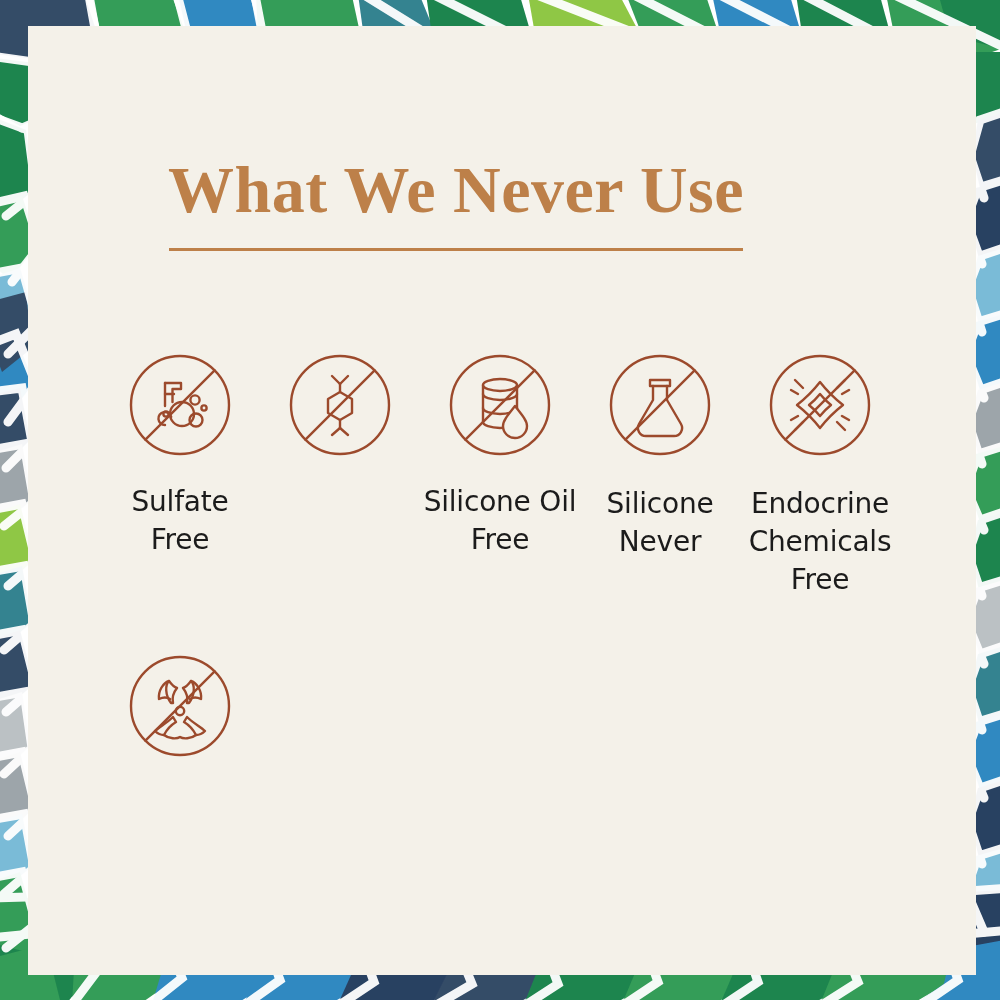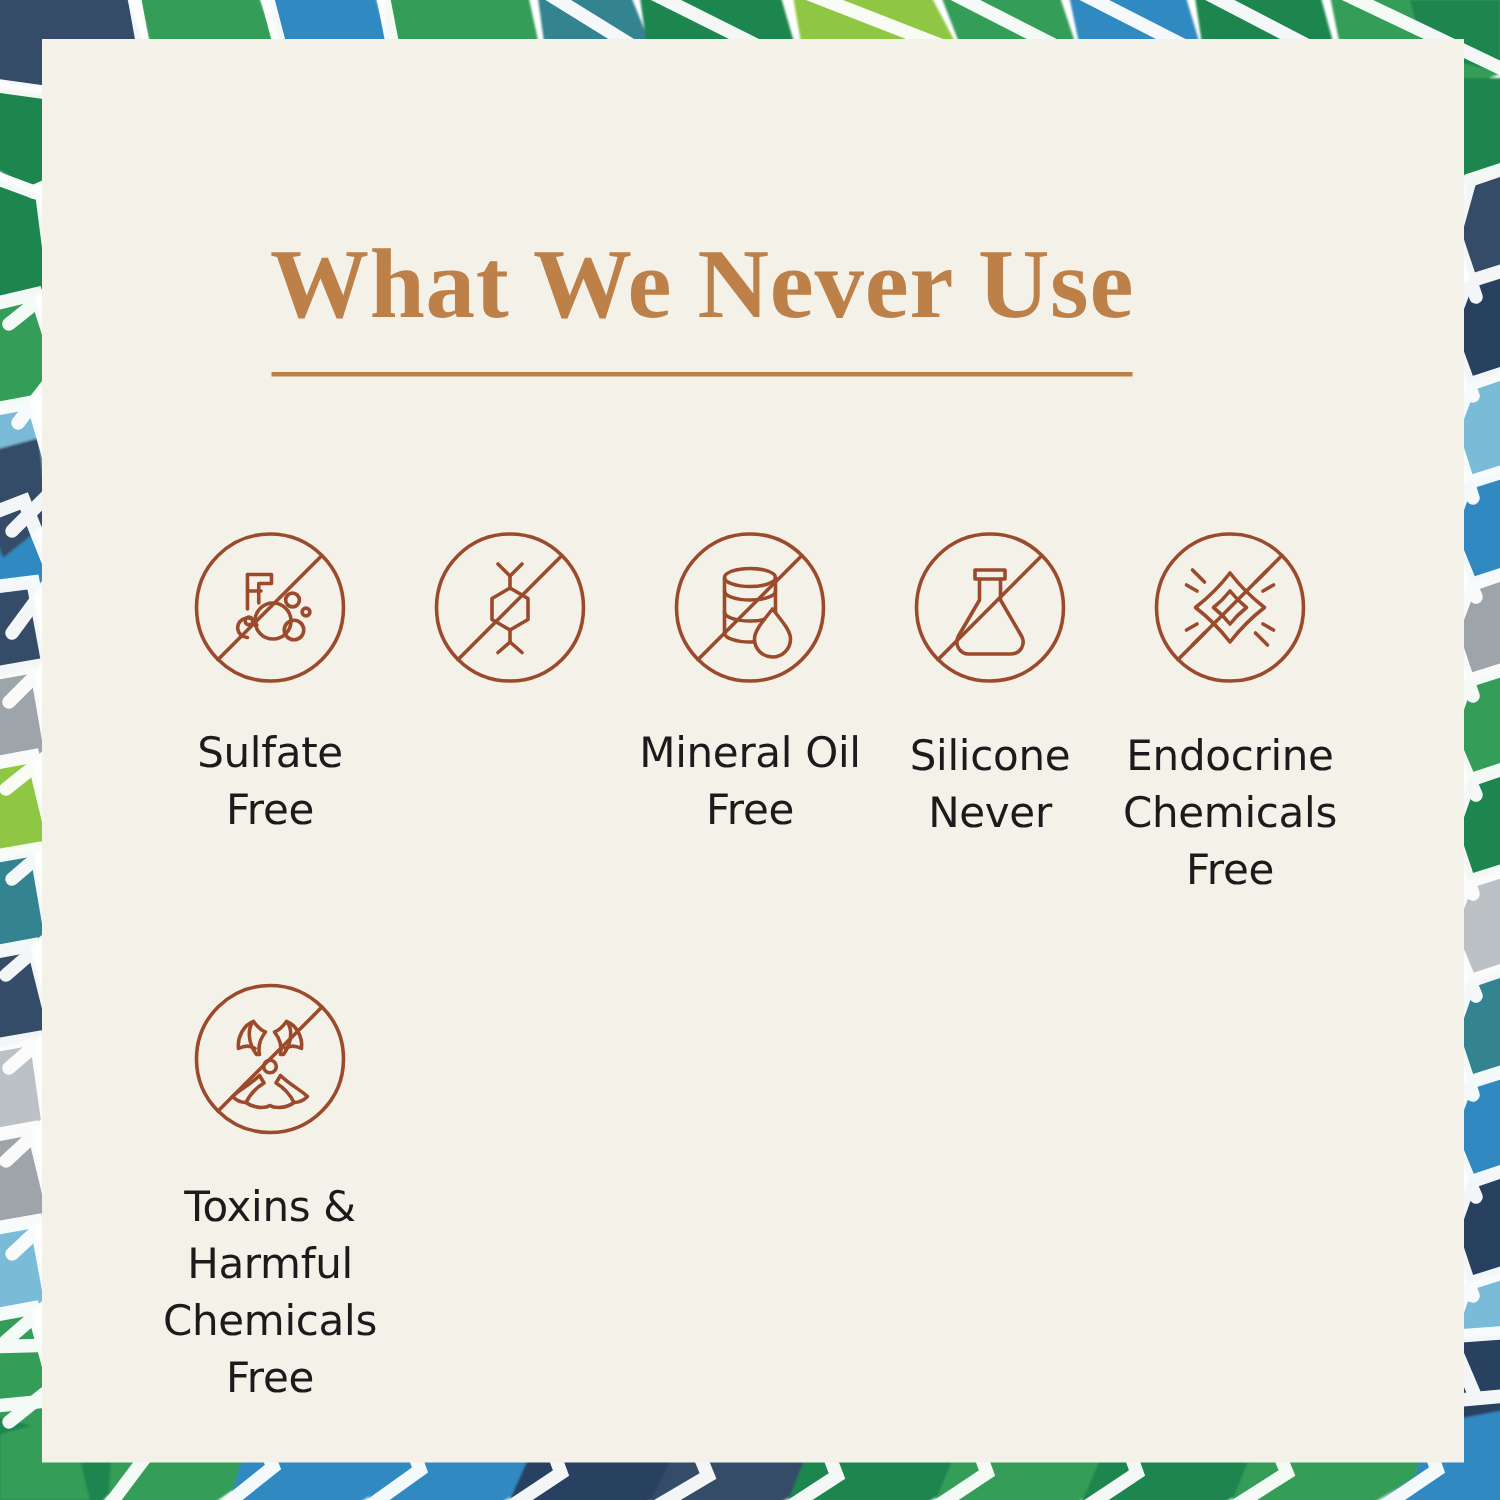--- a/index.html
+++ b/index.html
@@ -36,21 +36,21 @@
     top: 26px;
     width: 948px;
     height: 949px;
     background: #f4f1e9;
     z-index: 5;
   }
 
   
   .header {
     position: absolute;
-    left: 16px;
+    left: 4px;
     top: 155px;
     width: 904px;
     text-align: center;
     z-index: 6;
   }
   .title {
     font-family: "Liberation Serif", "DejaVu Serif", serif;
     font-weight: bold;
     font-size: 66px;
     line-height: 1.05;
@@ -314,21 +314,21 @@
           <line x1="20.4" y1="89.6" x2="89.6" y2="20.4"></line>
 
           <ellipse cx="55" cy="35" rx="17" ry="6"></ellipse>
           <path d="M38 35 L38 72 a17 6 0 0 0 34 0 L72 35"></path>
           <path d="M38 44 a17 6 0 0 0 34 0"></path>
           <path d="M38 58 a17 6 0 0 0 34 0"></path>
 
           <path d="M70 56 C62 66 58 71 58 76 a12 12 0 0 0 24 0 c0 -5 -4 -10 -12 -20 Z" fill="#f4f1e9"></path>
         </svg>
       </div>
-      <div class="cell-label">Mineral Oil Free</div>
+      <div class="cell-label">Silicone Oil Free</div>
     </div>
 
     <div class="cell row2">
       <div class="icon-wrap">
         <svg viewBox="0 0 110 110" fill="none" stroke="#9c4a2c" stroke-width="2.4" stroke-linecap="round" stroke-linejoin="round">
           <circle cx="55" cy="55" r="49"></circle>
           <line x1="20.4" y1="89.6" x2="89.6" y2="20.4"></line>
 
           <path d="M45 30 L65 30 L65 36 L62 36 L62 50 L76 74 a8 8 0 0 1 -7 12 L41 86 a8 8 0 0 1 -7 -12 L48 50 L48 36 L45 36 Z"></path>
           <line x1="48" y1="36" x2="62" y2="36"></line>
@@ -372,18 +372,16 @@
           <path d="M44 30 C38 32 33 40 34 48 C38 46 42 46 45 48"></path>
 
           <path d="M64 52 C70 44 70 34 66 30 C63 34 61 36 58 37 C62 42 63 47 62 52 Z"></path>
           <path d="M66 30 C72 32 77 40 76 48 C72 46 68 46 65 48"></path>
 
           <path d="M48 66 C42 72 34 76 30 80 C33 83 36 84 39 84 C42 78 46 74 51 71 Z"></path>
           <path d="M62 66 C68 72 76 76 80 80 C77 83 74 84 71 84 C68 78 64 74 59 71 Z"></path>
           <path d="M39 84 C44 88 52 88 55 86 C58 88 66 88 71 84"></path>
         </svg>
       </div>
-      <div class="cell-label">Toxins &amp; Harmful
-Chemicals Free</div>
     </div>
 
   </div>
 </div>
 
 </body></html>

